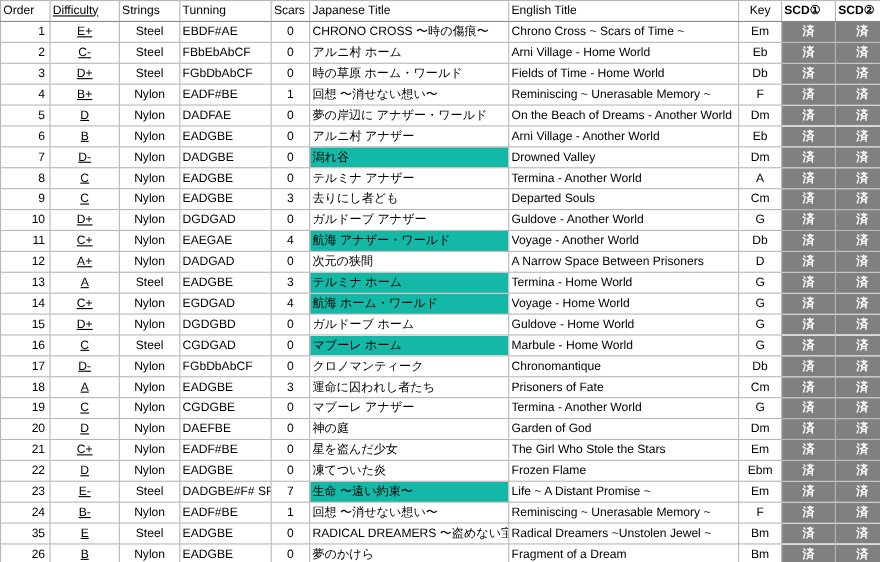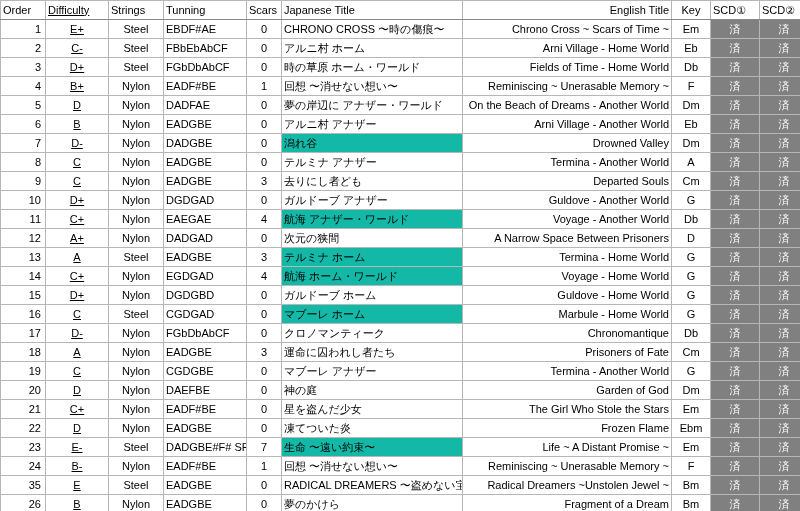--- a/index.html
+++ b/index.html
@@ -32,23 +32,23 @@
     text-align:left;
     border-bottom:1px solid #888;
     margin-top:39px;
   }
   .c-order{width:38px;text-align:right;padding-right:4px;}
   .c-diff{width:58px;text-align:center;text-decoration:underline;}
   .c-str{width:50px;text-align:center;}
   .c-tun{width:78px;text-align:left;}
   .c-capo{width:30px;text-align:center;}
   .c-jp{width:176px;text-align:left;}
-  .c-en{width:204px;text-align:right;}
+  .c-en{width:204px;text-align:left;}
   .c-key{width:34px;text-align:center;}
-  .c-scd{width:44px;text-align:center;}
+  .c-scd{width:44px;text-align:center;font-weight:bold;}
   .c-str2{width:auto;text-align:left;}
   thead .c-order,thead .c-rec{text-align:left;}
   thead .c-diff,thead .c-str,thead .c-capo,thead .c-scd{text-align:left;}
   .hl{background:#14b8a6;}
   .grey{background:#808080;color:#ffffff;}
 </style>
 </head>
 <body>
 
 <table>

